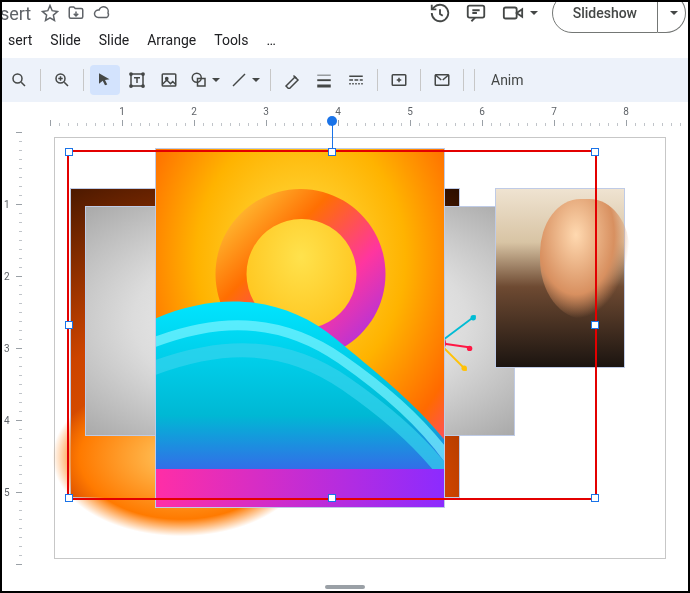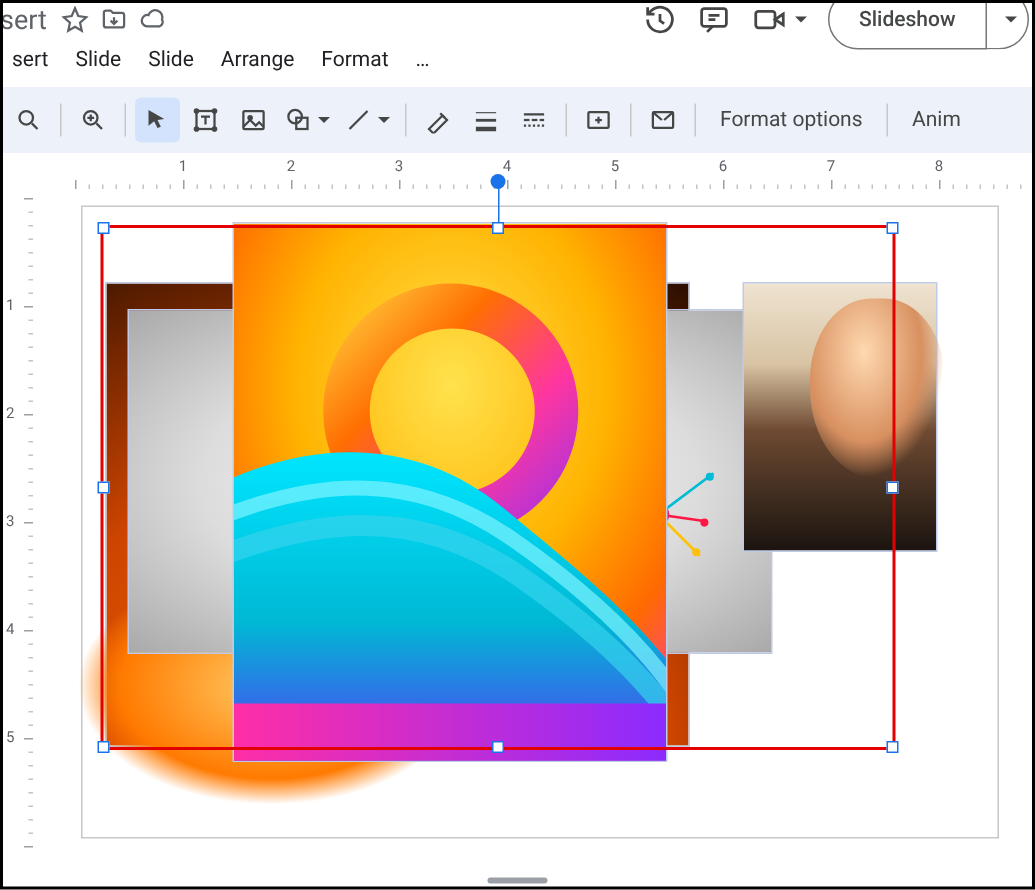--- a/index.html
+++ b/index.html
@@ -246,21 +246,21 @@
   <div class="slideshow-dd">
     <div class="tdd"></div>
   </div>
 </div>
 
 <div class="menubar">
   <div class="menu-item">sert</div>
   <div class="menu-item">Slide</div>
   <div class="menu-item">Slide</div>
   <div class="menu-item">Arrange</div>
-  <div class="menu-item">Format</div>
+  <div class="menu-item">Tools</div>
   <div class="menu-item">…</div>
 </div>
 
 <div class="toolbar">
   <div class="tbtn">
     <svg width="18" height="18" viewBox="0 0 24 24" fill="none" stroke="currentColor" stroke-width="2">
         <circle cx="10" cy="10" r="6"></circle>
         <path d="M20 20l-5-5"></path>
       </svg>
   </div>
@@ -342,21 +342,20 @@
       </svg>
   </div>
   <div class="tsep"></div>
   <div class="tbtn">
     <svg width="18" height="18" viewBox="0 0 24 24" fill="none" stroke="currentColor" stroke-width="2">
         <rect x="3" y="5" width="18" height="14" rx="1"></rect>
         <path d="M3 5l8 7M21 5l-8 7"></path>
       </svg>
   </div>
   <div class="tsep"></div>
-  <div class="format-opts">Format options</div>
   <div class="tsep"></div>
   <div class="format-opts" style="padding-right:0">Anim</div>
 </div>
 
 <div class="workarea">
 
   <div class="ruler-h">
     <span class="num" style="left:72px">1</span>
     <span class="num" style="left:144px">2</span>
     <span class="num" style="left:216px">3</span>

